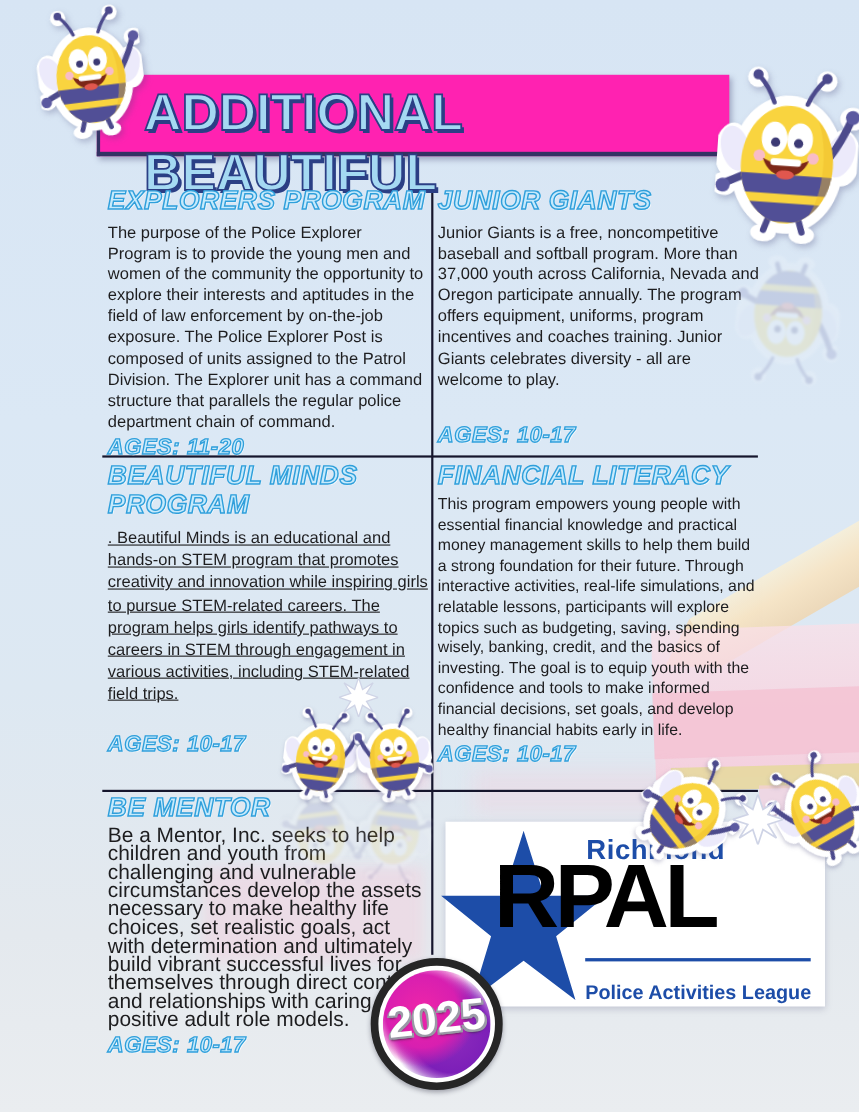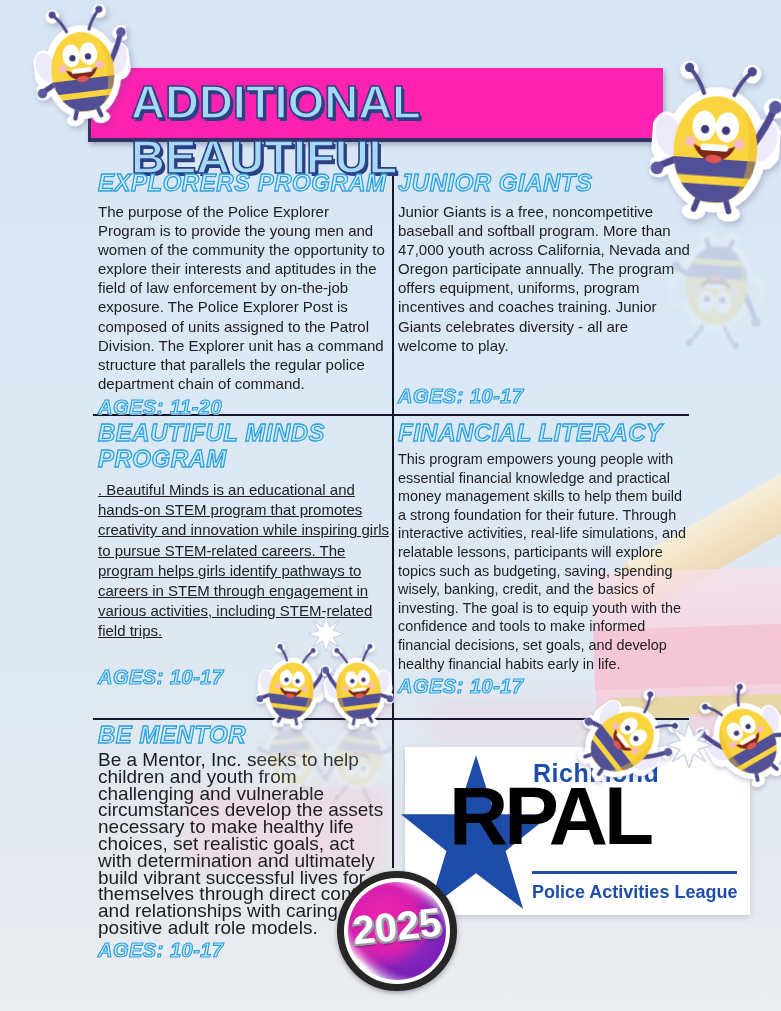--- a/index.html
+++ b/index.html
@@ -73,21 +73,21 @@
   #scene-fistbump .bee-b{left:112px;top:2px;width:82px;height:104px;transform:scaleX(-1) rotate(30deg);}
   #scene-fistbump .burst{position:absolute;left:74px;top:40px;width:46px;height:46px;}
 
   
   #rpal{position:absolute;left:405px;top:747px;width:345px;height:168px;background:#ffffff;z-index:3;
     box-shadow:0 2px 6px rgba(80,80,120,.25);}
   #rpal .star{position:absolute;left:-4px;top:6px;width:150px;height:156px;}
   #rpal .city{position:absolute;left:128px;top:12px;font-size:25px;font-weight:800;letter-spacing:.5px;color:#1d4da8;}
   #rpal .acronym{position:absolute;left:44px;top:22px;font-size:82px;font-weight:800;letter-spacing:-4px;color:#000000;}
   #rpal .subtitle{position:absolute;left:127px;top:124px;font-size:18px;font-weight:800;color:#1d4da8;
-    border-top:3px solid #1d4da8;padding-top:8px;}
+    border-top:3px solid #1d4da8;padding-top:18px;}
 
   
   #badge{position:absolute;left:337px;top:871px;width:106px;height:106px;border-radius:50%;z-index:6;
     background:#ffffff;border:7px solid #262626;box-shadow:0 2px 5px rgba(40,40,60,.4);}
   #badge .splash{position:absolute;left:4px;top:4px;right:4px;bottom:4px;border-radius:50%;
     background:
       radial-gradient(circle at 36% 38%,#ef25a8 0%,#d81fb0 38%,rgba(216,31,176,0) 58%),
       radial-gradient(circle at 64% 60%,#8e2bbd 0%,#7c1fb8 40%,rgba(124,31,184,0) 62%),
       radial-gradient(circle at 52% 50%,#c41bb4 0%,rgba(196,27,180,.85) 45%,rgba(196,27,180,0) 70%);}
   #badge .year{position:absolute;left:0;top:26px;width:100%;text-align:center;transform:rotate(-6deg);
@@ -174,21 +174,21 @@
   <div class="hline hline-2"></div>
 
   <div class="section" id="sec-explorers">
     <div class="sec-title">EXPLORERS PROGRAM</div>
     <div class="sec-body">The purpose of the Police Explorer Program is to provide the young men and women of the community the opportunity to explore their interests and aptitudes in the field of law enforcement by on-the-job exposure. The Police Explorer Post is composed of units assigned to the Patrol Division. The Explorer unit has a command structure that parallels the regular police department chain of command.</div>
     <div class="ages" style="margin-top:3px">AGES: 11-20</div>
   </div>
 
   <div class="section" id="sec-junior">
     <div class="sec-title">JUNIOR GIANTS</div>
-    <div class="sec-body">Junior Giants is a free, noncompetitive baseball and softball program. More than 47,000 youth across California, Nevada and Oregon participate annually. The program offers equipment, uniforms, program incentives and coaches training. Junior Giants celebrates diversity - all are welcome to play.</div>
+    <div class="sec-body">Junior Giants is a free, noncompetitive baseball and softball program. More than 37,000 youth across California, Nevada and Oregon participate annually. The program offers equipment, uniforms, program incentives and coaches training. Junior Giants celebrates diversity - all are welcome to play.</div>
     <div class="ages" style="margin-top:30px">AGES: 10-17</div>
   </div>
 
   <div class="section" id="sec-beautiful">
     <div class="sec-title">BEAUTIFUL MINDS PROGRAM</div>
     <div class="sec-body">. Beautiful Minds is an educational and hands-on STEM program that promotes creativity and innovation while inspiring girls to pursue STEM-related careers. The program helps girls identify pathways to careers in STEM through engagement in various activities, including STEM-related field trips.</div>
     <div class="ages" style="margin-top:24px">AGES: 10-17</div>
   </div>
 
   <div class="section" id="sec-financial">

